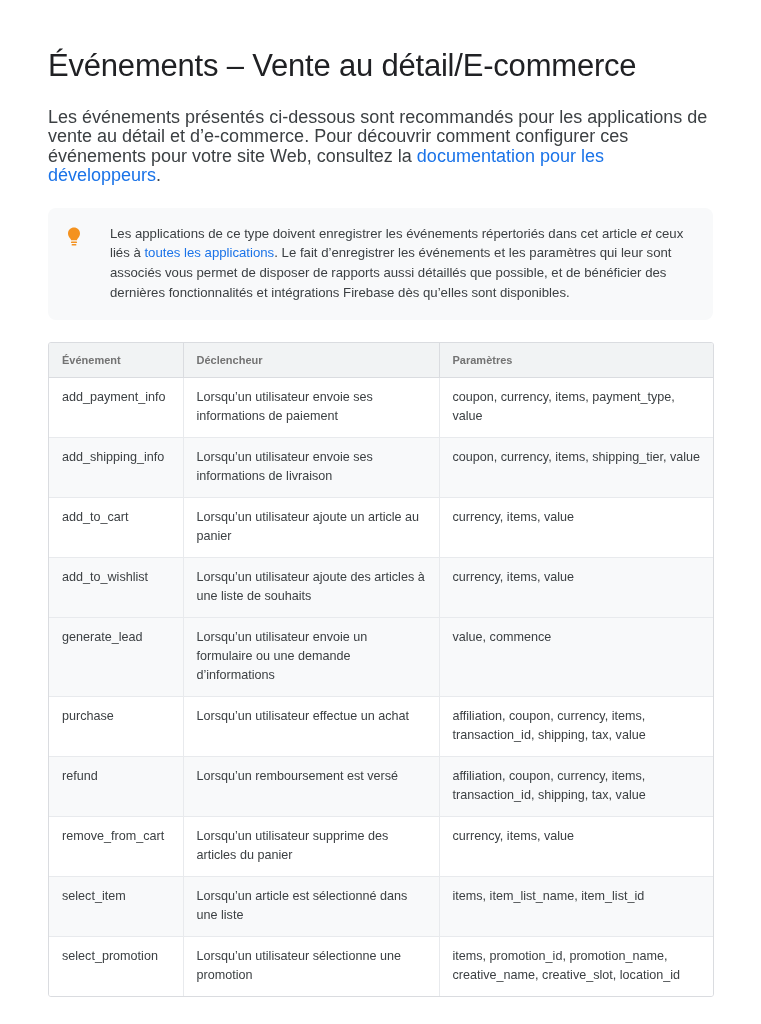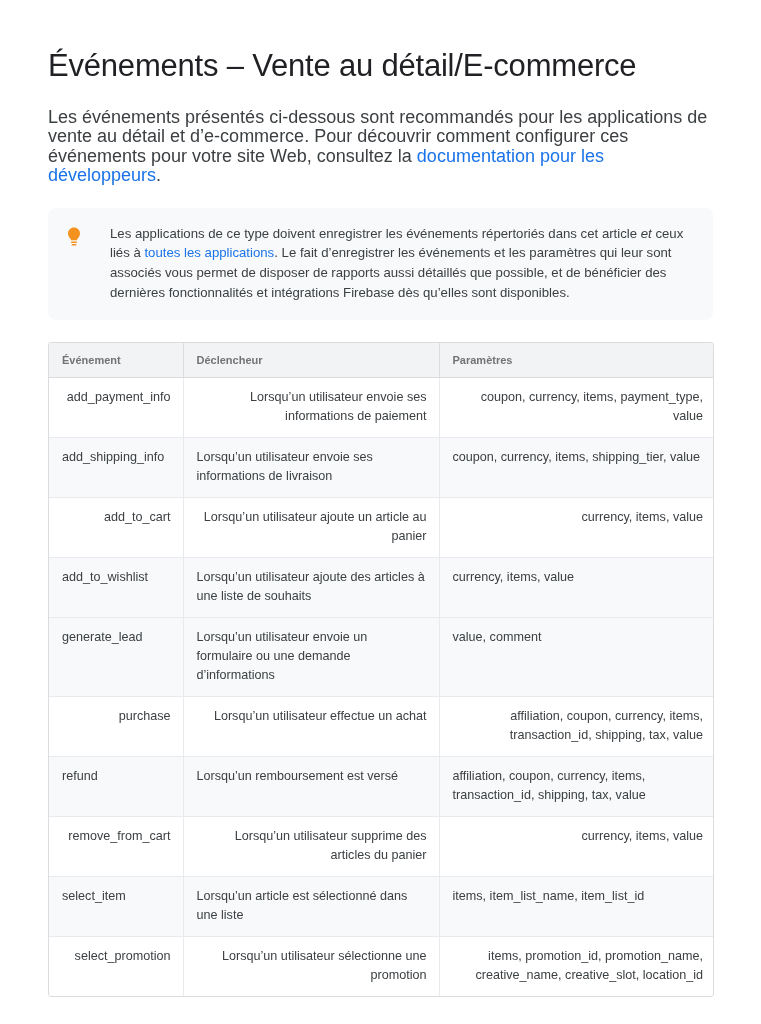--- a/index.html
+++ b/index.html
@@ -105,21 +105,21 @@
     line-height: 19px;
     color: #3c4043;
     padding: 10px 12px 11px 13px;
     border-right: 1px solid #e8eaed;
     border-bottom: 1px solid #e8eaed;
     vertical-align: top;
     word-wrap: break-word;
   }
   table.events td:last-child { border-right: none; }
   table.events tbody tr:last-child td { border-bottom: none; }
-  table.events tbody tr.odd  td { background: #ffffff; text-align: right; }
+  table.events tbody tr.odd  td { background: #ffffff; }
   table.events tbody tr.even td { background: #f8f9fa; }
 </style>
 </head>
 <body>
 
 <div class="page">
 
   <h1 class="page-title">Événements – Vente au détail/E-commerce</h1>
 
   <p class="intro"><span>Les événements présentés ci-dessous sont recommandés pour les applications de vente au détail et d’e-commerce. Pour découvrir comment configurer ces événements pour votre site Web, consultez la </span><a class="link" href="#">documentation pour les développeurs</a><span>.</span></p>
@@ -166,21 +166,21 @@
             <td>currency, items, value</td>
           </tr>
           <tr class="even">
             <td>add_to_wishlist</td>
             <td>Lorsqu’un utilisateur ajoute des articles à une liste de souhaits</td>
             <td>currency, items, value</td>
           </tr>
           <tr class="even">
             <td>generate_lead</td>
             <td>Lorsqu’un utilisateur envoie un formulaire ou une demande d’informations</td>
-            <td>value, comment</td>
+            <td>value, commence</td>
           </tr>
           <tr class="odd">
             <td>purchase</td>
             <td>Lorsqu’un utilisateur effectue un achat</td>
             <td>affiliation, coupon, currency, items, transaction_id, shipping, tax, value</td>
           </tr>
           <tr class="even">
             <td>refund</td>
             <td>Lorsqu’un remboursement est versé</td>
             <td>affiliation, coupon, currency, items, transaction_id, shipping, tax, value</td>

